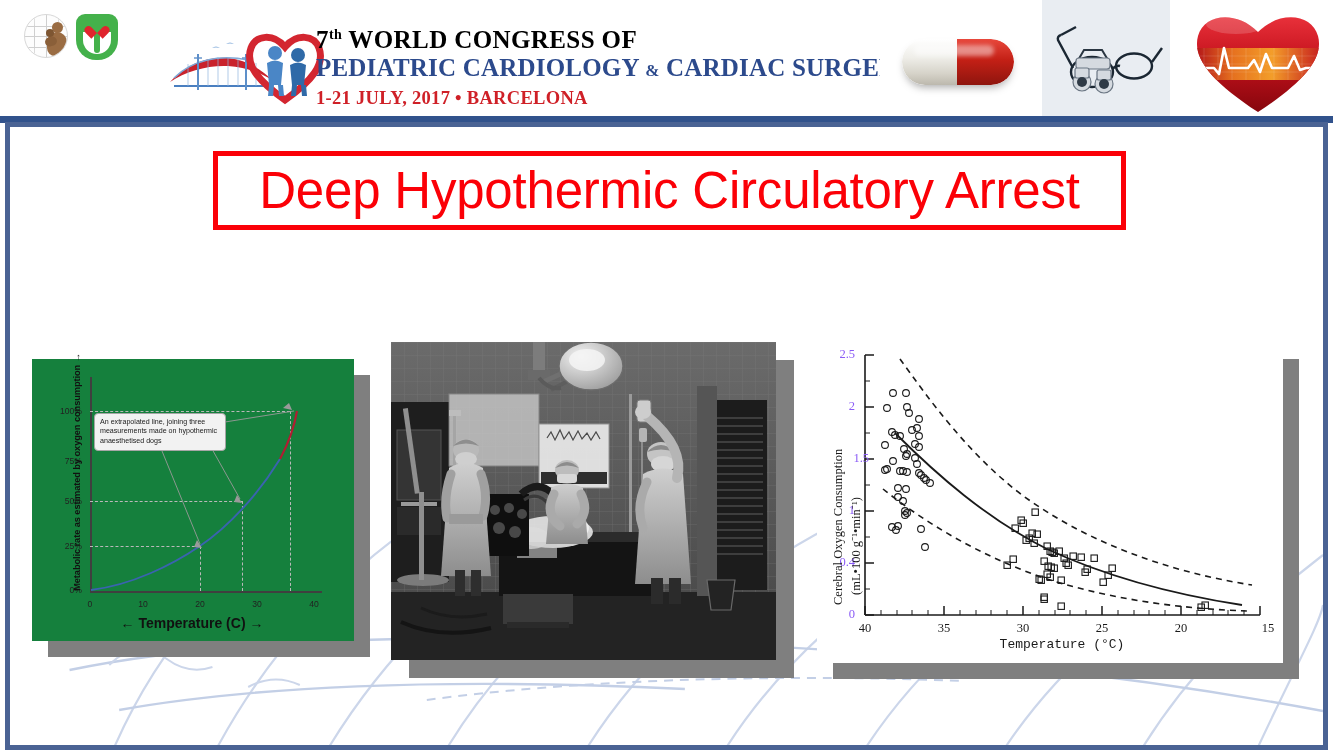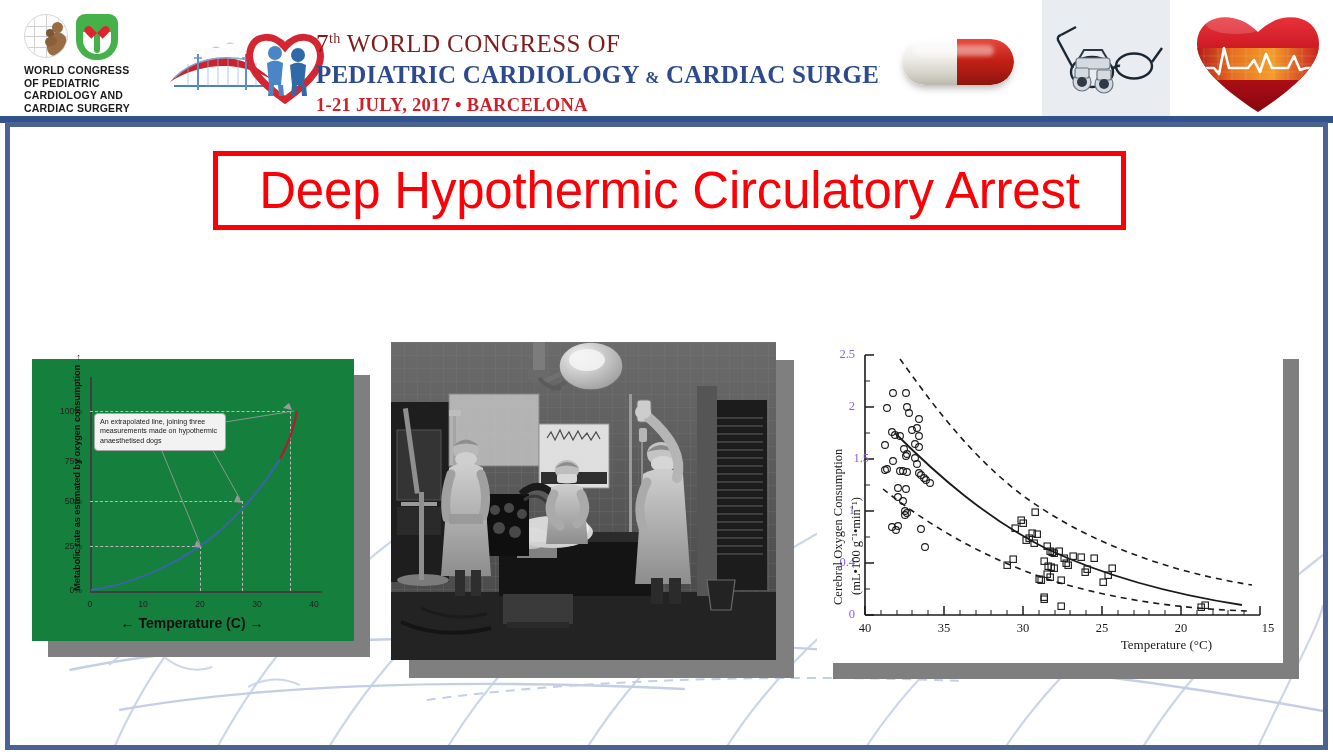--- a/index.html
+++ b/index.html
@@ -88,22 +88,22 @@
     position: absolute; left: 0; top: 16px; width: 110px; height: 62px;
   }
   #heart-kids {
     position: absolute; left: 75px; top: 4px; width: 84px; height: 80px;
   }
   #congress-lines {
     position: absolute; left: 148px; top: 0px; width: 575px;
   }
   .cong-l1 {
     font-family: "Liberation Serif", serif;
-    font-size: 25px; font-weight: normal; color: #7f1d1d;
-    letter-spacing: 0.4px; line-height: 33px;
+    font-size: 25px; font-weight: bold; color: #000000;
+    letter-spacing: 0.4px; line-height: 26px;
   }
   .cong-l1 sup { font-size: 14px; vertical-align: super; }
   .cong-l2 {
     font-family: "Liberation Serif", serif;
     font-size: 25px; font-weight: bold; color: #2c4a8c;
     letter-spacing: 0.2px; line-height: 29px; white-space: nowrap;
   }
   .cong-l2 .amp { font-size: 17px; font-weight: bold; }
   .cong-l3 {
     font-family: "Liberation Serif", serif;
@@ -236,22 +236,22 @@
   }
   .rc-ytick {
     position: absolute; width: 30px; text-align: right;
     font-size: 12.5px; color: #8b5cf6; font-family: "Liberation Serif", serif;
   }
   .rc-xtick {
     position: absolute; width: 30px; text-align: center;
     font-size: 12.5px; color: #1a1a1a; font-family: "Liberation Serif", serif;
   }
   .rc-xlab {
-    position: absolute; width: 300px; text-align: right;
-    font-size: 13px; color: #1a1a1a; font-family: Liberation Serif, serif;
+    position: absolute; width: 300px; text-align: center;
+    font-size: 13px; color: #1a1a1a; font-family: Liberation Mono, monospace;
   }
 </style>
 </head>
 <body>
 
 <div id="slide">
 
   <div id="header">
 
     <div id="org-logo">
@@ -267,24 +267,20 @@
           <div class="fig-head"></div>
           <div class="fig-head2"></div>
           <div class="fig-arm"></div>
         </div>
       </div>
       <div class="logo-shield">
         <div class="shield-body"></div>
         <div class="shield-leaf"></div>
         <div class="shield-heart"></div>
       </div>
-      <div id="org-logo-text">WORLD CONGRESS
-OF PEDIATRIC
-CARDIOLOGY AND
-CARDIAC SURGERY</div>
     </div>
 
     <div id="congress-mark">
       <svg id="bridge-art" viewBox="0 0 110 62">
         <path d="M2 44 C18 26, 40 18, 60 20 C78 22, 92 30, 104 42 C92 34, 76 29, 60 28 C40 27, 18 33, 2 44 Z" fill="#c9222c"></path>
         <path d="M6 40 C24 22, 52 16, 80 22" stroke="#7fa8d6" stroke-width="1.6" fill="none"></path>
         <path d="M6 48 L104 48" stroke="#4a7fc0" stroke-width="2" fill="none"></path>
         <line x1="30" y1="16" x2="30" y2="52" stroke="#5d8fc9" stroke-width="2"></line>
         <line x1="78" y1="16" x2="78" y2="52" stroke="#5d8fc9" stroke-width="2"></line>
         <line x1="26" y1="20" x2="34" y2="20" stroke="#5d8fc9" stroke-width="1.4"></line>

